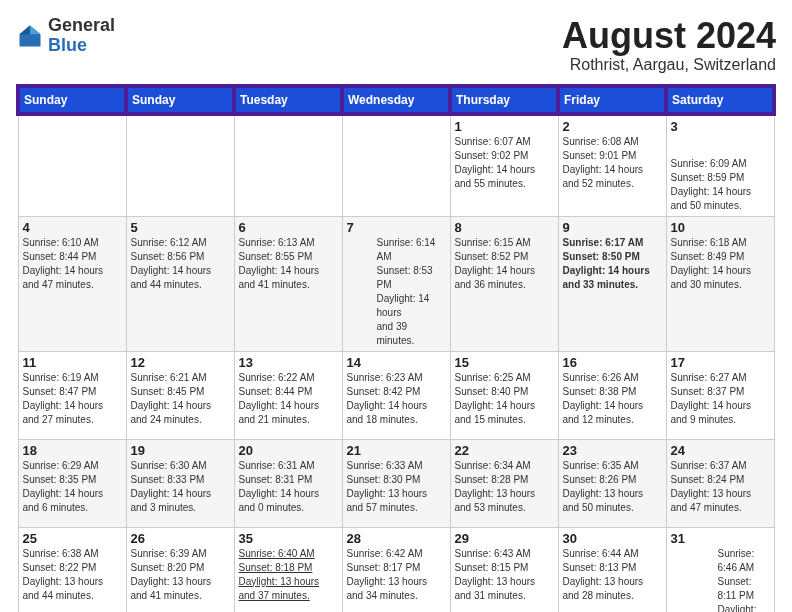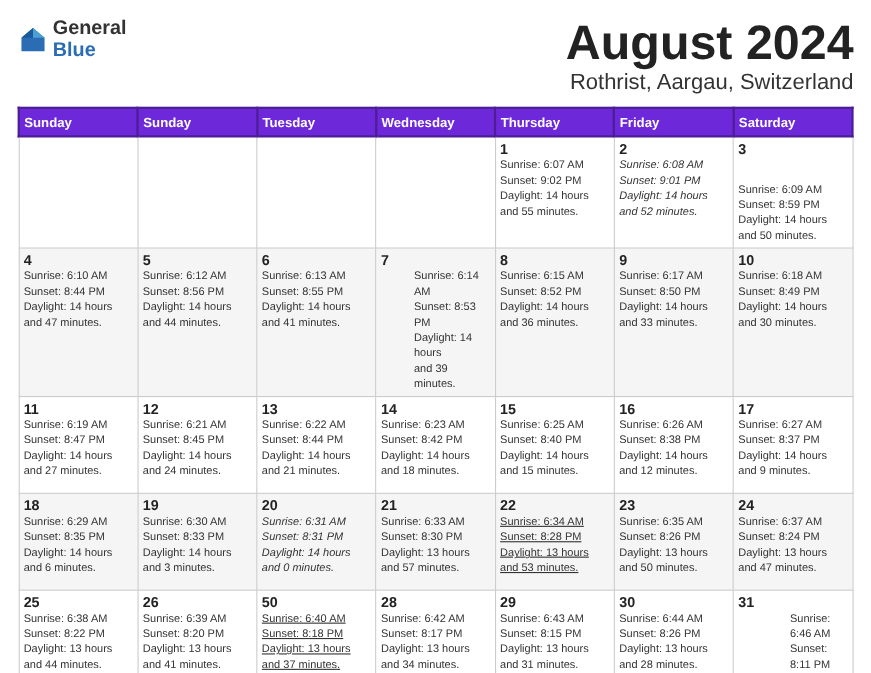--- a/index.html
+++ b/index.html
@@ -37,44 +37,44 @@
     .logo-general { color: #333; }
     .logo-blue { color: #2a6db5; }
     .logo-icon {
       width: 28px;
       height: 28px;
     }
     .title-block {
       text-align: right;
     }
     .month-title {
-      font-size: 44px;
+      font-size: 36px;
       font-weight: bold;
       color: #222;
       line-height: 1.1;
     }
     .location-title {
-      font-size: 20px;
+      font-size: 16px;
       color: #333;
       font-weight: normal;
     }
     .calendar {
       flex: 1;
       border-collapse: collapse;
       width: 100%;
       table-layout: fixed;
     }
     .calendar thead tr th {
-      background-color: #6d28d9;
+      background-color: #1d4ed8;
       color: #fff;
       font-size: 12px;
       font-weight: bold;
       padding: 5px 4px;
       text-align: left;
-      border: 2px solid #4c1d95;
+      border: 4px solid #4c1d95;
     }
     .calendar tbody tr td {
       border: 1px solid #ccc;
       vertical-align: top;
       padding: 3px 4px;
       font-size: 9.5px;
       color: #222;
       background: #fff;
       height: 88px;
     }
@@ -139,21 +139,21 @@
           <td class="empty"></td>
           <td>
             <span class="day-number">1</span>
             <div class="day-info" style="white-space: pre-line;">Sunrise: 6:07 AM
 Sunset: 9:02 PM
 Daylight: 14 hours
 and 55 minutes.</div>
           </td>
           <td>
             <span class="day-number">2</span>
-            <div class="day-info" style="white-space: pre-line; font-style: italic;">Sunrise: 6:08 AM
+            <div class="day-info" style="white-space: pre-line;">Sunrise: 6:08 AM
 Sunset: 9:01 PM
 Daylight: 14 hours
 and 52 minutes.</div>
           </td>
           <td>
             <span class="day-number">3</span>
             <div class="day-info" style="white-space: pre-line; margin-top: 23px;">Sunrise: 6:09 AM
 Sunset: 8:59 PM
 Daylight: 14 hours
 and 50 minutes.</div>
@@ -190,21 +190,21 @@
           </td>
           <td>
             <span class="day-number">8</span>
             <div class="day-info" style="white-space: pre-line;">Sunrise: 6:15 AM
 Sunset: 8:52 PM
 Daylight: 14 hours
 and 36 minutes.</div>
           </td>
           <td>
             <span class="day-number">9</span>
-            <div class="day-info" style="white-space: pre-line;">Sunrise: 6:17 AM
+            <div class="day-info" style="white-space: pre-line; font-weight: bold;">Sunrise: 6:17 AM
 Sunset: 8:50 PM
 Daylight: 14 hours
 and 33 minutes.</div>
           </td>
           <td>
             <span class="day-number">10</span>
             <div class="day-info" style="white-space: pre-line;">Sunrise: 6:18 AM
 Sunset: 8:49 PM
 Daylight: 14 hours
 and 30 minutes.</div>
@@ -271,35 +271,35 @@
           </td>
           <td>
             <span class="day-number">19</span>
             <div class="day-info" style="white-space: pre-line;">Sunrise: 6:30 AM
 Sunset: 8:33 PM
 Daylight: 14 hours
 and 3 minutes.</div>
           </td>
           <td>
             <span class="day-number">20</span>
-            <div class="day-info" style="white-space: pre-line; font-style: italic;">Sunrise: 6:31 AM
+            <div class="day-info" style="white-space: pre-line;">Sunrise: 6:31 AM
 Sunset: 8:31 PM
 Daylight: 14 hours
 and 0 minutes.</div>
           </td>
           <td>
             <span class="day-number">21</span>
             <div class="day-info" style="white-space: pre-line;">Sunrise: 6:33 AM
 Sunset: 8:30 PM
 Daylight: 13 hours
 and 57 minutes.</div>
           </td>
           <td>
             <span class="day-number">22</span>
-            <div class="day-info" style="white-space: pre-line; text-decoration: underline;">Sunrise: 6:34 AM
+            <div class="day-info" style="white-space: pre-line;">Sunrise: 6:34 AM
 Sunset: 8:28 PM
 Daylight: 13 hours
 and 53 minutes.</div>
           </td>
           <td>
             <span class="day-number">23</span>
             <div class="day-info" style="white-space: pre-line;">Sunrise: 6:35 AM
 Sunset: 8:26 PM
 Daylight: 13 hours
 and 50 minutes.</div>
@@ -321,21 +321,21 @@
 and 44 minutes.</div>
           </td>
           <td>
             <span class="day-number">26</span>
             <div class="day-info" style="white-space: pre-line;">Sunrise: 6:39 AM
 Sunset: 8:20 PM
 Daylight: 13 hours
 and 41 minutes.</div>
           </td>
           <td>
-            <span class="day-number">50</span>
+            <span class="day-number">35</span>
             <div class="day-info" style="white-space: pre-line; text-decoration: underline;">Sunrise: 6:40 AM
 Sunset: 8:18 PM
 Daylight: 13 hours
 and 37 minutes.</div>
           </td>
           <td>
             <span class="day-number">28</span>
             <div class="day-info" style="white-space: pre-line;">Sunrise: 6:42 AM
 Sunset: 8:17 PM
 Daylight: 13 hours
@@ -344,21 +344,21 @@
           <td>
             <span class="day-number">29</span>
             <div class="day-info" style="white-space: pre-line;">Sunrise: 6:43 AM
 Sunset: 8:15 PM
 Daylight: 13 hours
 and 31 minutes.</div>
           </td>
           <td>
             <span class="day-number">30</span>
             <div class="day-info" style="white-space: pre-line;">Sunrise: 6:44 AM
-Sunset: 8:26 PM
+Sunset: 8:13 PM
 Daylight: 13 hours
 and 28 minutes.</div>
           </td>
           <td>
             <span class="day-number">31</span>
             <div class="day-info" style="white-space: pre-line; margin-left: 47px;">Sunrise: 6:46 AM
 Sunset: 8:11 PM
 Daylight: 13 hours
 and 24 minutes.</div>
           </td>

